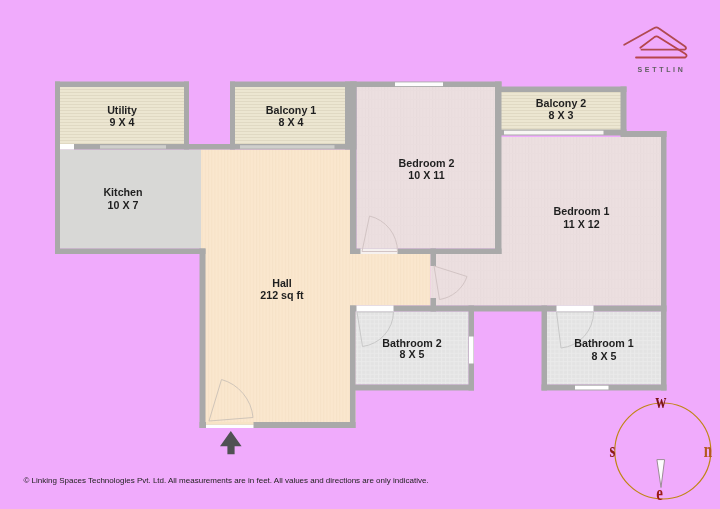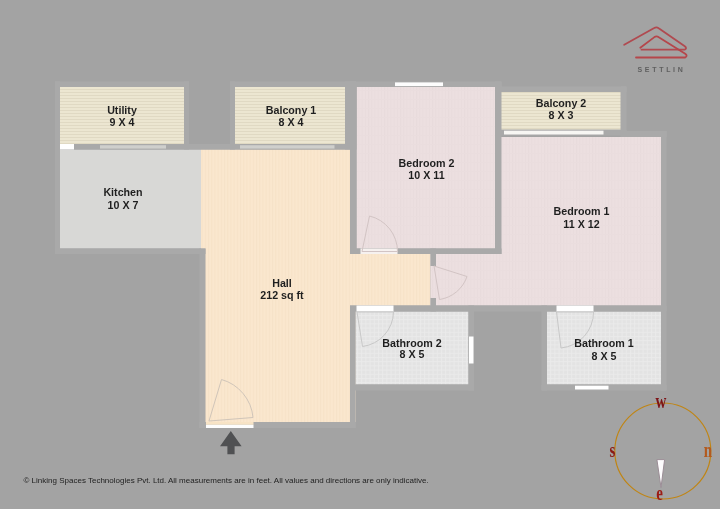--- a/index.html
+++ b/index.html
@@ -1,16 +1,16 @@
 <!DOCTYPE html>
 <html><head>
 <meta charset="utf-8">
 <style>
 html,body{margin:0;padding:0;background:#ffffff;}
-#page{position:relative;width:720px;height:509px;background:#a3a3a3;overflow:hidden;
+#page{position:relative;width:720px;height:509px;background:#f0abfc;overflow:hidden;
 font-family:"Liberation Sans", sans-serif;}
 </style>
 </head>
 <body>
 <div id="page">
 <svg width="720" height="509" viewBox="0 0 720 509" xmlns="http://www.w3.org/2000/svg">
 <defs>
 <pattern id="cream" width="4" height="3" patternUnits="userSpaceOnUse">
 <rect width="4" height="3" fill="#ece6d1"></rect>
 <rect y="2" width="4" height="1" fill="#e0d9c3"></rect>

